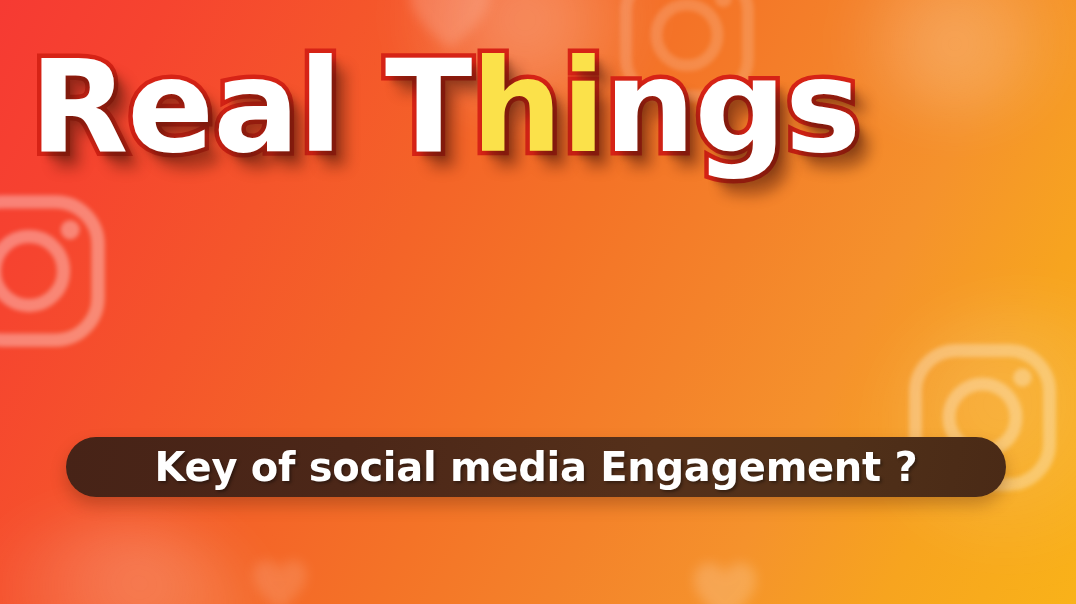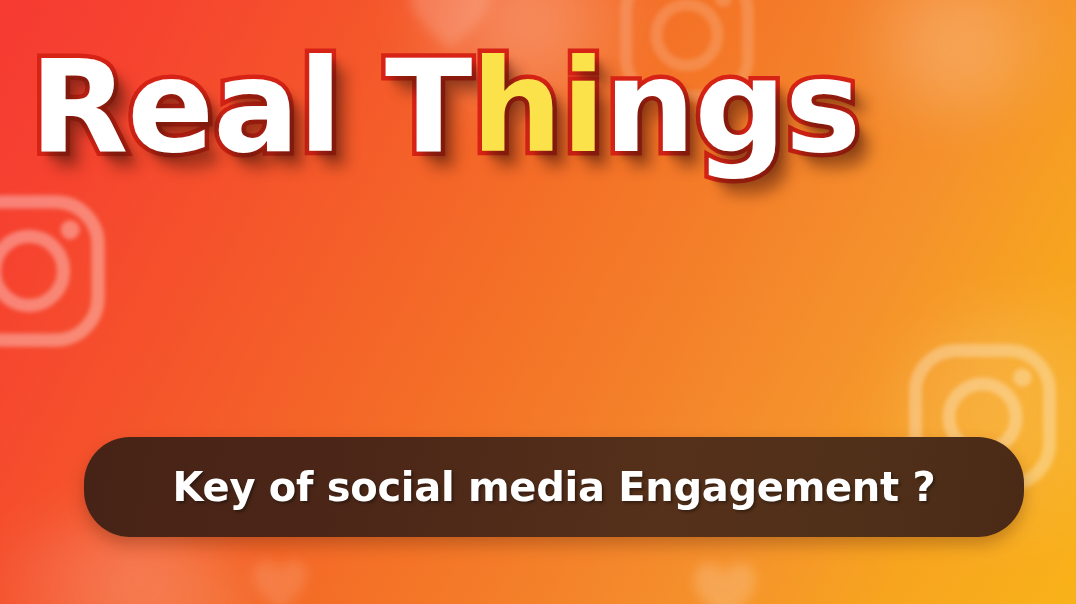--- a/index.html
+++ b/index.html
@@ -105,24 +105,24 @@
   }
   .seg-white { color: #ffffff; }
   .seg-yellow { color: #fbe14a; }
 
   
   .hl-line.line2 { margin-top: -6px; }
 
   
   .pill {
     position: absolute;
-    left: 84px;
+    left: 66px;
     top: 437px;
     width: 940px;
-    height: 100px;
+    height: 60px;
     border-radius: 46px;
     background: linear-gradient(100deg, #472317 0%, #4c2718 30%, #55301a 62%, #503019 82%, #4a2a16 100%);
     box-shadow: 0 8px 16px rgba(80, 30, 10, 0.30);
     display: flex;
     align-items: center;
     justify-content: center;
   }
   .pill-text {
     color: #ffffff;
     font-size: 40px;

